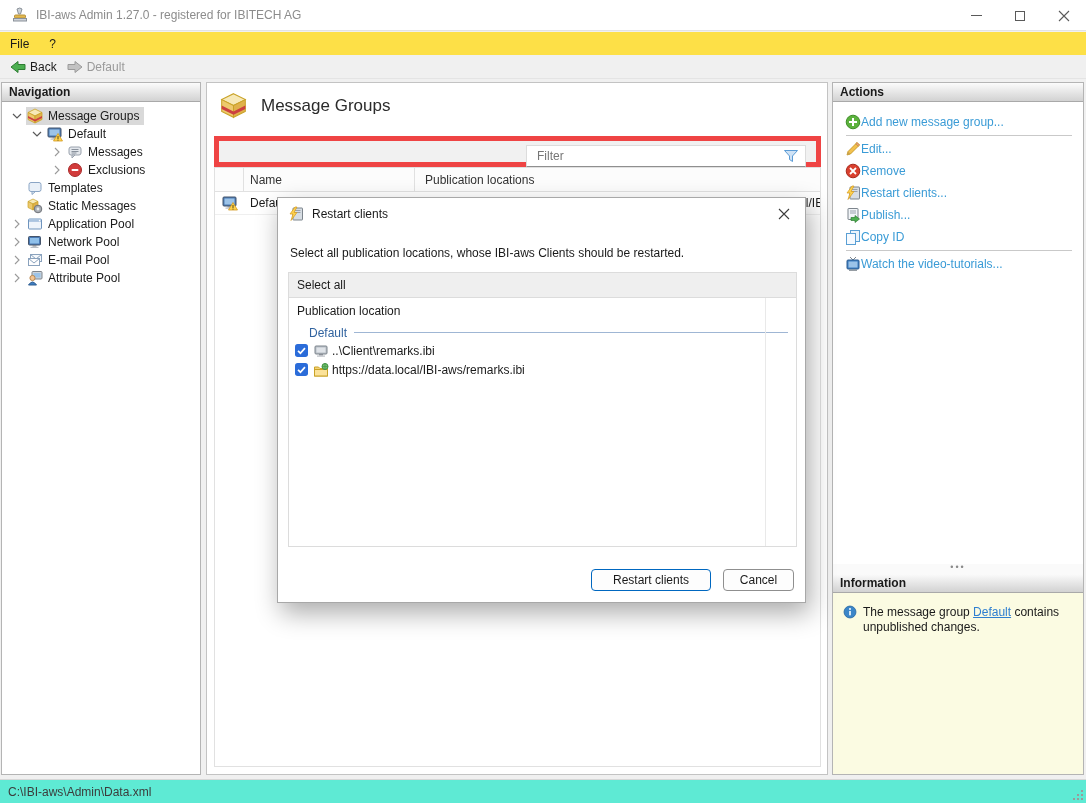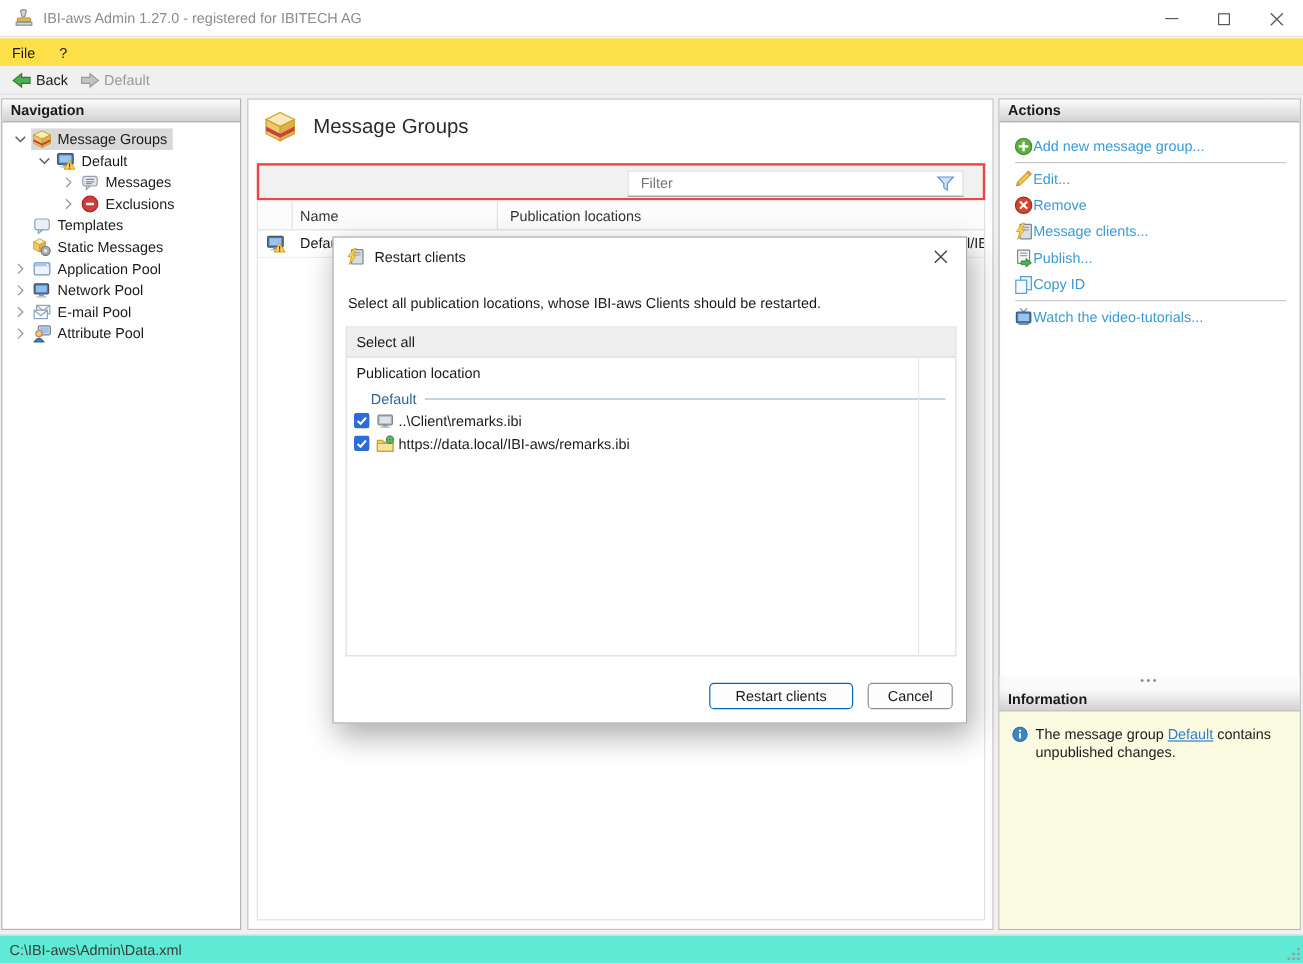--- a/index.html
+++ b/index.html
@@ -37,21 +37,21 @@
   .trow.lvl2 { padding-left:46px; }
   .hl { display:flex; align-items:center; gap:5px; padding:1px 5px 1px 1px; }
   .trow.selected .hl { background:#d9d9d9; }
   .ic { width:16px; height:16px; flex:none; }
   .ic-sm { width:14px; height:14px; flex:none; }
 
   
   .mg-header { position:absolute; left:13px; top:9px; display:flex; align-items:center; gap:14px; }
   .mg-header .big { width:27px; height:27px; }
   .mg-title { font-size:17px; color:#2b2b2b; }
-  .filterbar { position:absolute; left:7px; top:53px; width:607px; height:31px; background:#f1f1f1; border:2px solid #ef4444; }
+  .filterbar { position:absolute; left:7px; top:53px; width:607px; height:31px; background:#f1f1f1; border:5px solid #ef4444; }
   .filterbox { position:absolute; left:307px; top:4px; width:280px; height:22px; background:#fff; border:1px solid #dcdcdc; border-bottom:1px solid #8f8f8f; display:flex; align-items:center; }
   .filterbox input { border:none; outline:none; flex:1; padding:0 6px 0 10px; font:inherit; color:#1a1a1a; }
   .filterbox input::placeholder { color:#767676; }
   .filterbox .ic { margin-right:6px; }
   .gtable { position:absolute; left:7px; top:84px; width:607px; height:600px; border:1px solid #e1e1e1; background:#fff; }
   .thead { display:flex; height:24px; border-bottom:1px solid #e1e1e1; background:#fcfcfc; }
   .th { display:flex; align-items:center; border-right:1px solid #e1e1e1; padding-left:6px; color:#333; }
   .th.c0 { width:29px; } .th.c1 { width:171px; } .th.c2 { flex:1; border-right:none; padding-left:10px; }
   .trowm { display:flex; height:23px; align-items:center; border-bottom:1px solid #efefef; }
   .td.c0 { width:29px; display:flex; justify-content:center; } .td.c1 { width:171px; padding-left:6px; }
@@ -362,21 +362,21 @@
           </svg>
         <span class="alink">Remove</span>
       </div>
       <div class="arow">
         <svg class="ic" viewBox="0 0 16 16">
             <rect x="5" y="2" width="9.5" height="12" rx="0.5" fill="#d7dde3" stroke="#7d858d"></rect>
             <line x1="7" y1="4.5" x2="12.5" y2="4.5" stroke="#9aa2ad"></line>
             <line x1="7" y1="6.5" x2="12.5" y2="6.5" stroke="#9aa2ad"></line>
             <polygon points="7,1 2,8 5,8 3,14.5 9,6.5 6,6.5 9,1" fill="#ffd24d" stroke="#d49a1e" stroke-width="0.7"></polygon>
           </svg>
-        <span class="alink">Message clients...</span>
+        <span class="alink">Restart clients...</span>
       </div>
       <div class="arow">
         <svg class="ic" viewBox="0 0 16 16">
             <rect x="3" y="1.5" width="10" height="11" rx="0.5" fill="#f2f5f8" stroke="#7d858d"></rect>
             <line x1="5" y1="4" x2="11" y2="4" stroke="#9aa2ad"></line>
             <line x1="5" y1="6" x2="11" y2="6" stroke="#9aa2ad"></line>
             <polygon points="6,10.5 10,10.5 10,8.5 14.5,12 10,15.5 10,13.5 6,13.5" fill="#4caf50" stroke="#2e7d32" stroke-width="0.7"></polygon>
           </svg>
         <span class="alink">Publish...</span>
       </div>

